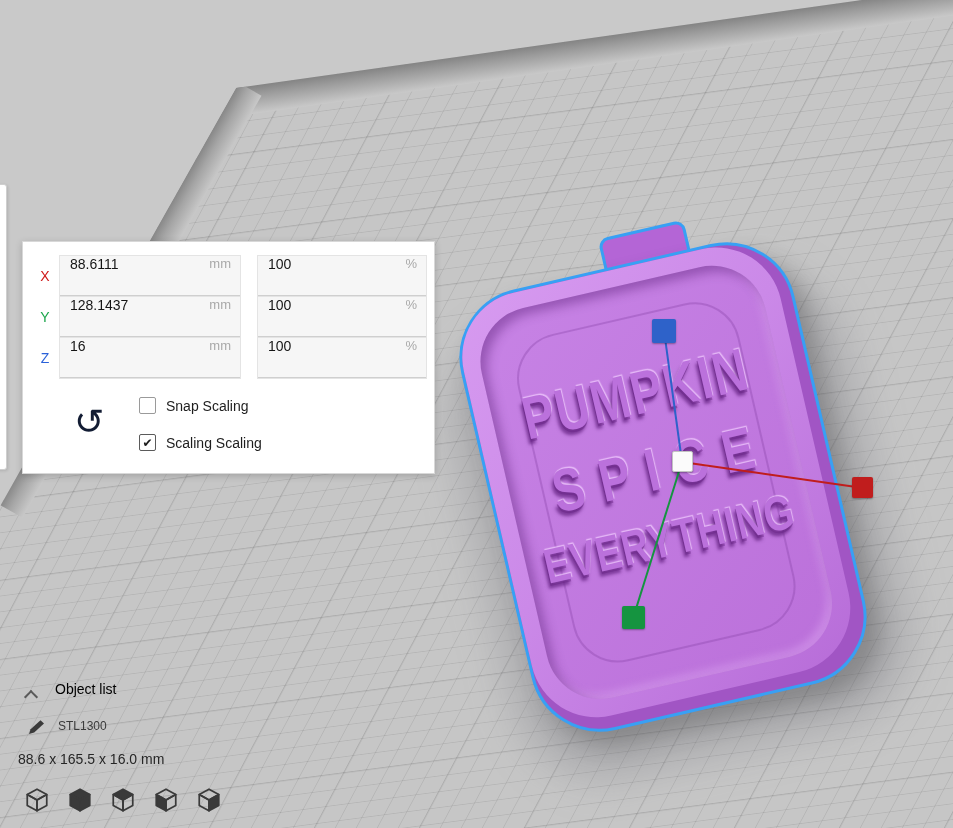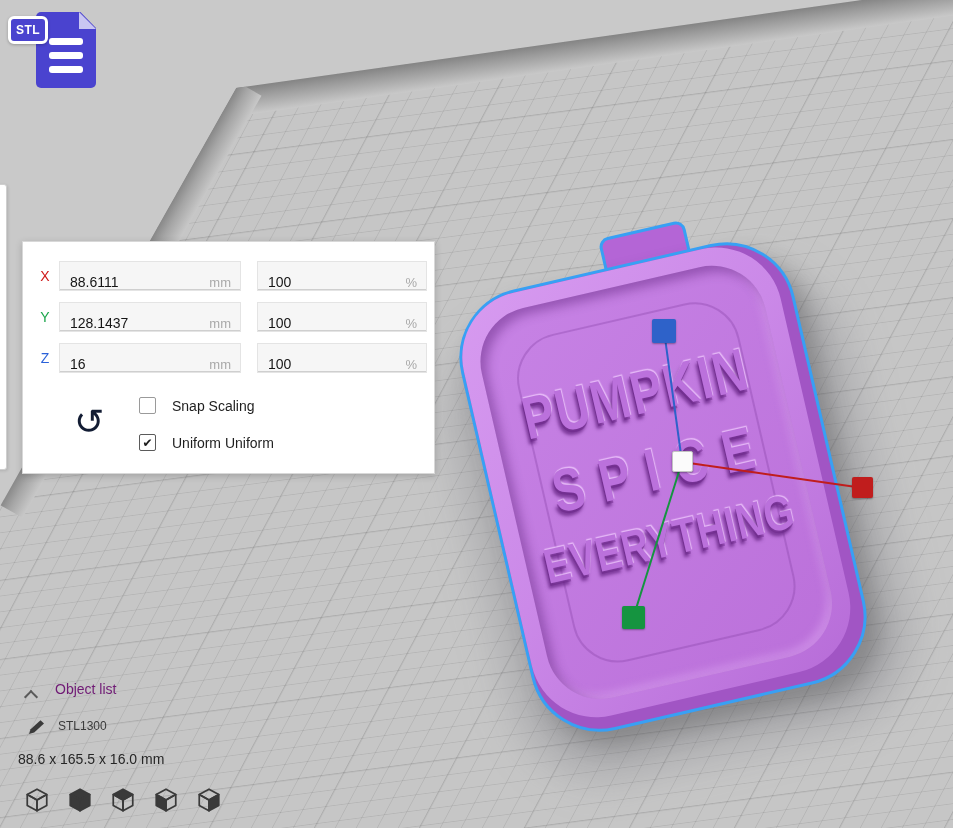--- a/index.html
+++ b/index.html
@@ -79,44 +79,44 @@
   .handle.y { left:622px; top:606px; width:23px; height:23px; background:#159440; }
   .handle.c { left:672px; top:451px; width:21px; height:21px; background:#fbfbfb; border:1px solid #c2c2c2; }
 
   
   .panel { position:absolute; left:22px; top:241px; width:413px; height:233px; background:#ffffff;
     border:1px solid #d8d8d8; box-shadow:0 2px 7px rgba(0,0,0,0.18); }
   .row { position:absolute; left:14px; height:30px; display:flex; align-items:center; }
   .row.r0 { top:19px; } .row.r1 { top:60px; } .row.r2 { top:101px; }
   .axis-label { width:16px; font-size:14px; text-align:center; flex:0 0 auto; }
   .ax-x { color:#cf1a1a; } .ax-y { color:#1ba64b; } .ax-z { color:#2b62d9; }
-  .field { display:flex; align-items:flex-end; height:30px; background:#f6f6f6; border:1px solid #e4e4e4;
+  .field { display:flex; align-items:flex-start; height:42px; background:#f6f6f6; border:1px solid #e4e4e4;
     box-shadow: inset 0 -1px 0 #cfcfcf; }
   .field.mm { width:182px; margin-left:6px; }
   .field.pct { width:170px; margin-left:16px; }
   .field input { flex:1 1 auto; min-width:0; border:none; outline:none; background:transparent;
     font-family:"Liberation Sans","DejaVu Sans",sans-serif; font-size:14px; color:#151515; padding-left:10px; }
   .field .unit { flex:0 0 auto; font-size:13px; color:#a9a9a9; padding-right:9px; }
   .reset-btn { position:absolute; left:46px; top:158px; width:40px; height:44px; font-size:36px; line-height:42px;
     color:#121c33; text-align:center; cursor:pointer; background:none; border:none;
     font-family:"DejaVu Sans","Liberation Sans",sans-serif; }
-  .check-row { position:absolute; left:116px; display:flex; align-items:center; gap:16px; }
+  .check-row { position:absolute; left:116px; display:flex; align-items:center; gap:10px; }
   .check-row.snap { top:155px; } .check-row.uniform { top:192px; }
   .cbox { width:17px; height:17px; background:#fff; border:1px solid #9a9a9a; border-radius:2px;
     display:flex; align-items:center; justify-content:center; }
   .cbox .check { display:none; font-size:12px; color:#1a1a1a; line-height:1;
     font-family:"DejaVu Sans","Liberation Sans",sans-serif; }
   .cbox.checked { border-color:#5a5a5a; }
   .cbox.checked .check { display:block; }
   .clabel { font-size:14px; color:#1e1e1e; }
 
   
   .chevron-up { position:absolute; left:26px; top:692px; width:10px; height:10px; border-top:2px solid #5a5a5a;
     border-right:2px solid #5a5a5a; transform:rotate(-45deg); }
-  .objlist-label { position:absolute; left:55px; top:681px; font-size:14px; color:#701a75; }
+  .objlist-label { position:absolute; left:55px; top:681px; font-size:14px; color:#000000; }
   .pencil-icon { position:absolute; left:28px; top:719px; width:18px; height:16px; }
   .object-name { position:absolute; left:58px; top:719px; font-size:12px; color:#3a3a3a; }
   .dims { position:absolute; left:18px; top:751px; font-size:14px; color:#262626; }
   .view-icons { position:absolute; left:22px; top:786px; display:flex; gap:13px; }
   .view-icons .vicon { width:30px; height:28px; display:flex; align-items:center; justify-content:center; cursor:pointer; }
 </style>
 </head>
 <body>
 
 <div class="stage">
@@ -201,33 +201,24 @@
       <span class="cbox">
         
       </span>
       <span class="clabel">Snap Scaling</span>
     </div>
 
     <div class="check-row uniform">
       <span class="cbox checked">
         <span class="check">✔</span>
       </span>
-      <span class="clabel">Uniform Uniform</span>
-    </div>
-  </div>
-
-  <div class="stl-logo">
-    <div class="stl-doc">
-      <div class="stl-fold"></div>
-      <div class="stl-line a"></div>
-      <div class="stl-line b"></div>
-      <div class="stl-line c"></div>
-    </div>
-    <div class="stl-badge">STL</div>
-  </div>
+      <span class="clabel">Scaling Scaling</span>
+    </div>
+  </div>
+
 
   <div class="chevron-up"></div>
   <div class="objlist-label">Object list</div>
   <svg class="pencil-icon" viewBox="0 0 18 16">
     <path d="M1 15 L2.6 10.2 L12.5 1.2 L16 4.4 L6.2 13.5 Z" fill="#3a3a3a"></path>
   </svg>
   <div class="object-name">STL1300</div>
   <div class="dims">88.6 x 165.5 x 16.0 mm</div>
 
   <div class="view-icons">

